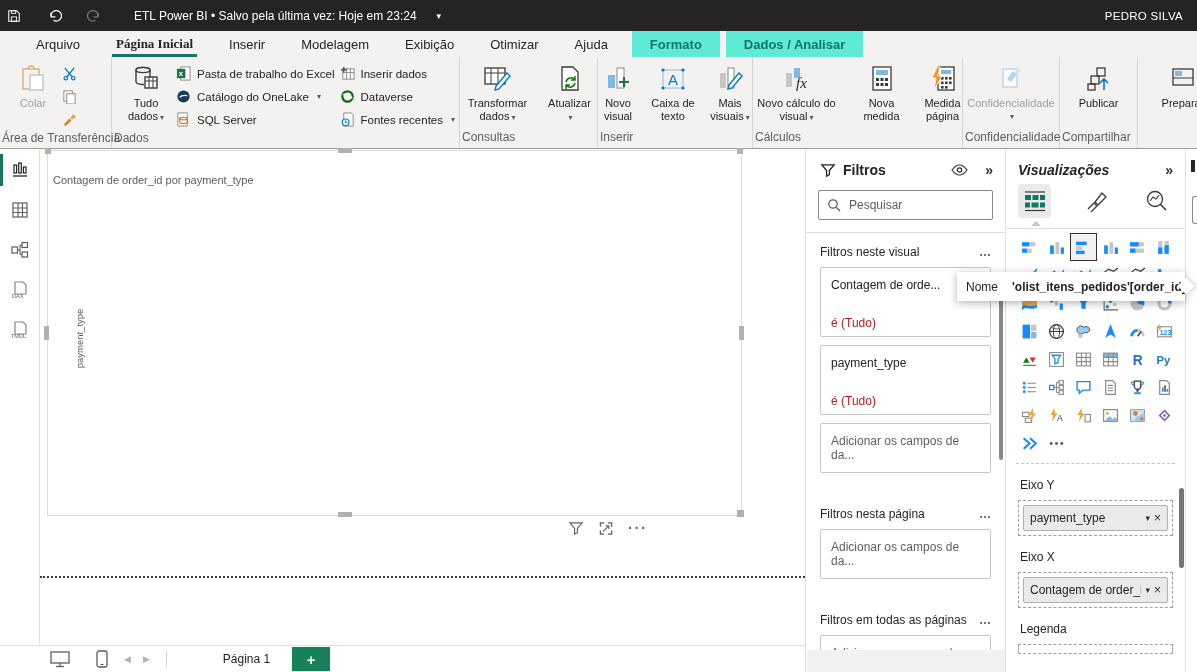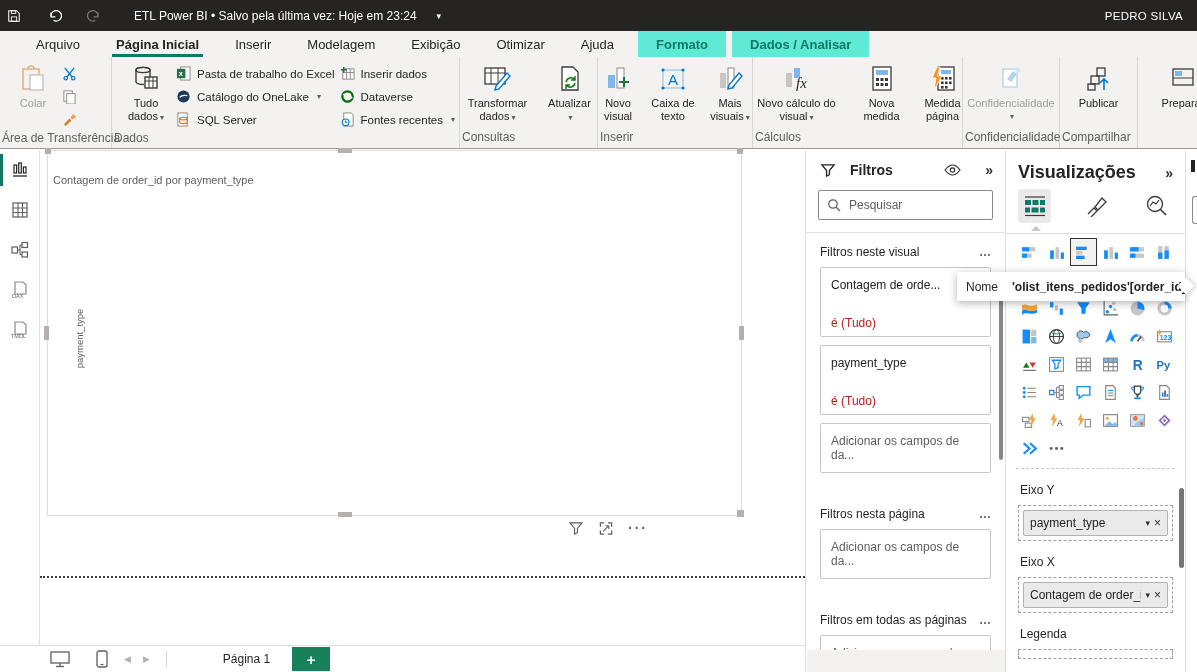--- a/index.html
+++ b/index.html
@@ -12,21 +12,21 @@
             display:flex;align-items:center;color:#fff;font-size:12px;gap:12px;}
   .tb-icon{width:28px;height:31px;display:flex;align-items:center;justify-content:center;}
   .tb-title{margin-left:14px;white-space:nowrap;}
   .tb-caret{margin-left:8px;font-size:9px;color:#fff;}
   .tb-user{margin-left:auto;margin-right:14px;font-size:11.5px;letter-spacing:.3px;}
   
   .menubar{position:absolute;left:0;top:31px;width:1197px;height:26px;background:#f3f2f1;
            display:flex;align-items:stretch;padding-left:18px;box-sizing:border-box;}
   .mtab{padding:0 18px;display:flex;align-items:center;font-size:13px;color:#252423;
         position:relative;cursor:default;white-space:nowrap;}
-  .mtab.active{font-weight:bold;}
+  .mtab.active{font-weight:bold;font-family:Liberation Serif, serif;}
   .mtab.active::after{content:"";position:absolute;left:14px;right:14px;bottom:0;height:3px;background:#117865;}
   .mtab.ctx{color:#117865;background:#5eead4;font-weight:bold;margin-left:6px;}
   
   .ribbon{position:absolute;left:0;top:57px;width:1228px;height:92px;background:#f3f2f1;
           display:flex;border-bottom:1px solid #9d9b99;box-sizing:border-box;}
   .rgroup{display:flex;flex-direction:column;border-right:1px solid #d8d6d4;box-sizing:border-box;flex:none;}
   .rgroup-content{flex:1;display:flex;align-items:flex-start;padding:5px 4px 0 4px;}
   .rgroup-label{font-size:12px;color:#605e5c;padding:0 2px 4px 2px;white-space:nowrap;}
   .rbig{display:flex;flex-direction:column;align-items:center;font-size:11px;line-height:13px;
         text-align:center;color:#252423;padding:1px 3px;flex:none;}
@@ -54,39 +54,39 @@
   .bottombar{position:absolute;left:0;top:645px;width:805px;height:27px;background:#fff;
              border-top:1px solid #e1dfdd;display:flex;align-items:center;box-sizing:border-box;}
   .bb-nav{color:#b3b0ad;font-size:9px;margin:0 6px;}
   .bb-sep{width:1px;height:16px;background:#d8d6d4;margin:0 10px;}
   .page-tab{font-size:12px;color:#252423;margin-left:46px;}
   .add-page{width:38px;height:24px;background:#17825A;color:#fff;font-size:15px;font-weight:bold;
             display:flex;align-items:center;justify-content:center;margin-left:22px;}
   
   .filters{position:absolute;left:805px;top:150px;width:200px;height:522px;background:#fff;
            border-left:1px solid #e1dfdd;box-sizing:border-box;font-size:12px;}
-  .f-header{display:flex;align-items:center;gap:14px;padding:12px 12px 0 14px;}
+  .f-header{display:flex;align-items:center;gap:7px;padding:12px 12px 0 14px;}
   .f-title{font-size:14px;font-weight:bold;flex:1;}
   .f-search{margin:12px 12px 0 12px;height:28px;border:1px solid #8a8886;border-radius:2px;
             display:flex;align-items:center;gap:8px;padding:0 8px;color:#605e5c;}
   .f-divider{border-top:1px solid #e1dfdd;margin-top:12px;}
   .f-section{display:flex;align-items:center;padding:12px 12px 0 14px;color:#252423;}
   .f-section .lbl{flex:1;}
   .dots{color:#605e5c;letter-spacing:2px;font-weight:bold;}
   .f-card{margin:8px 14px 0 14px;border:1px solid #c8c6c4;border-radius:2px;padding:10px 10px;background:#fff;}
   .f-card .field{color:#252423;}
   .f-card .cond{color:#b91c1c;margin-top:24px;}
   .f-card.placeholder{display:flex;align-items:center;justify-content:center;height:28px;color:#605e5c;}
   .f-scroll{position:absolute;right:2px;top:128px;width:4px;height:182px;background:#8a8886;border-radius:2px;}
   .f-bottom{position:absolute;left:1px;right:0;bottom:0;height:22px;background:#f3f2f1;}
   
   .vizpanel{position:absolute;left:1005px;top:150px;width:180px;height:522px;background:#fff;
             border-left:1px solid #e1dfdd;box-sizing:border-box;font-size:12px;}
   .v-header{display:flex;align-items:center;padding:12px 12px 0 12px;}
-  .v-title{font-size:18px;font-weight:bold;flex:1;}
+  .v-title{font-size:14px;font-weight:bold;flex:1;font-style:italic;}
   .chev2{color:#323130;font-size:14px;font-weight:bold;}
   .v-create{padding:10px 12px 0 12px;color:#252423;}
   .v-tabs{display:flex;align-items:center;padding:6px 12px 0 12px;gap:28px;}
   .v-tab{width:38px;height:34px;display:flex;align-items:center;justify-content:center;border-radius:4px;position:relative;}
   .v-tab.sel{background:#eaeaea;}
   .v-tab.sel::after{content:"";position:absolute;left:13px;bottom:-8px;border:5px solid transparent;border-bottom-color:#c8c6c4;}
   .v-divider{border-top:1px solid #e1dfdd;margin-top:10px;}
   .gallery{display:flex;flex-wrap:wrap;padding:4px 8px 0 10px;width:162px;}
   .gcell{width:27px;height:28px;display:flex;align-items:center;justify-content:center;box-sizing:border-box;}
   .gcell.sel{border:1px solid #323130;background:#f3f2f1;}

